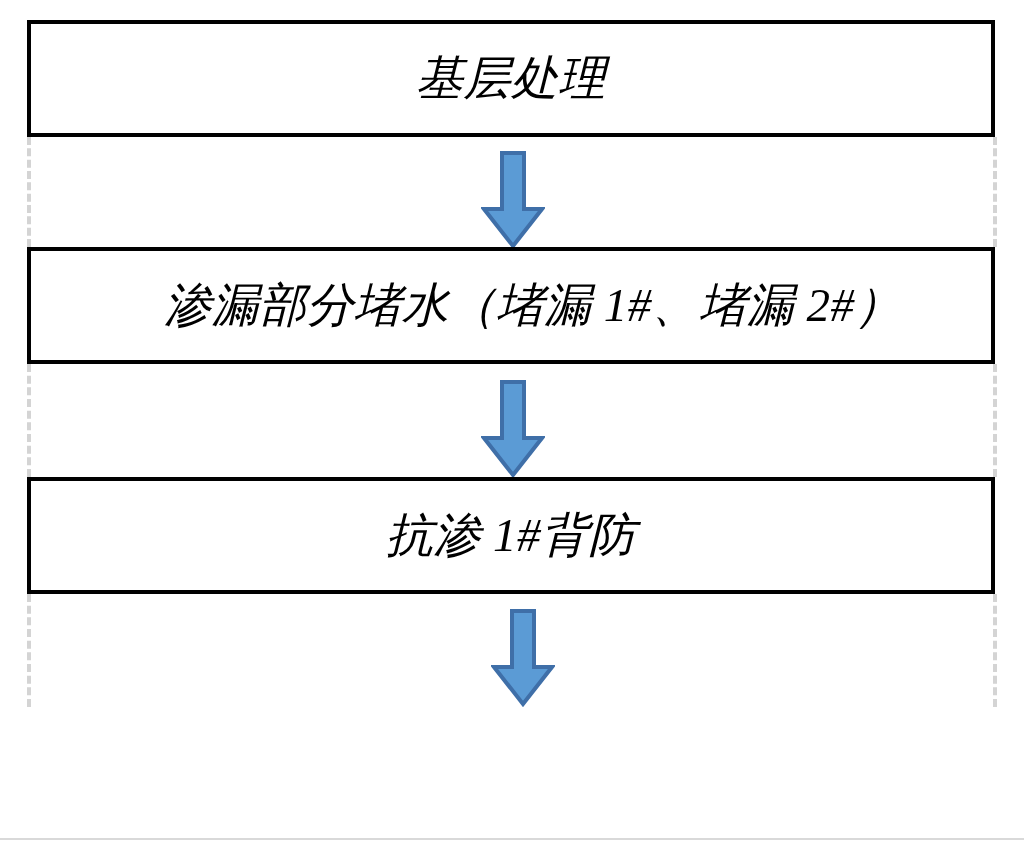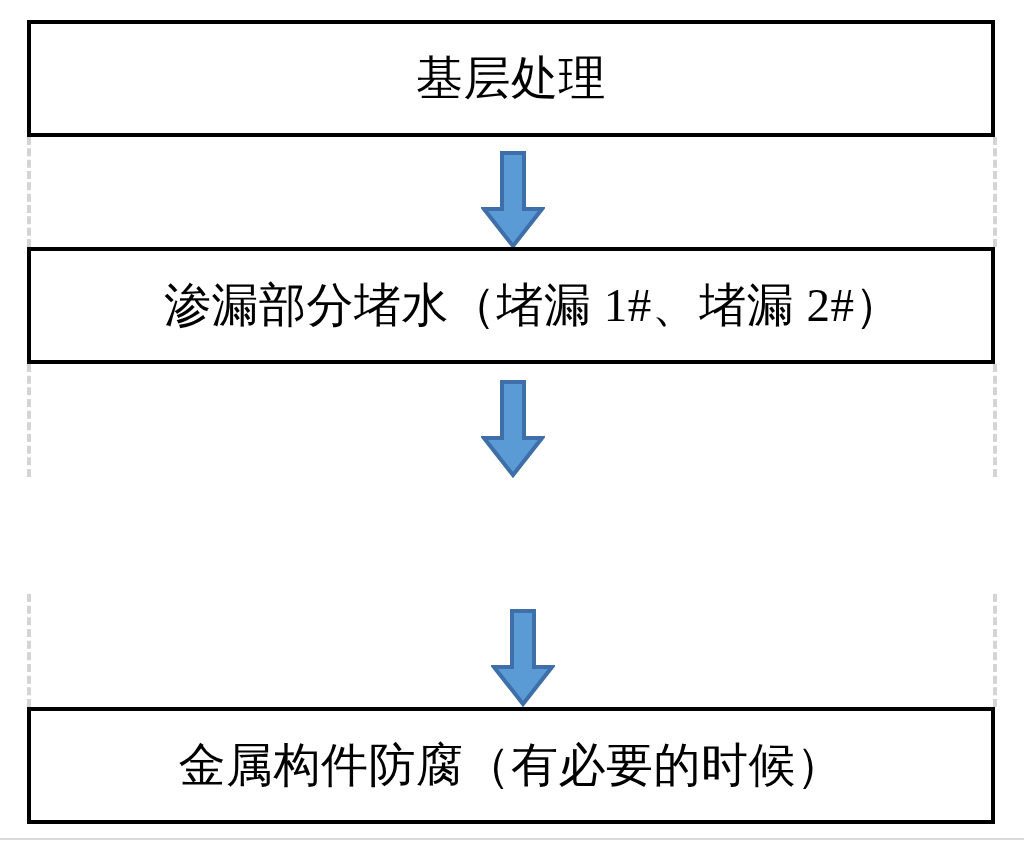--- a/index.html
+++ b/index.html
@@ -32,20 +32,21 @@
   .node {
     position: absolute;
     left: 27px;
     width: 968px;
     box-sizing: border-box;
     border: 4px solid #000000;
     background: #ffffff;
     display: flex;
     align-items: center;
     justify-content: center;
+    font-style: italic;
   }
   .node-label {
     font-size: 47px;
     line-height: 1.1;
     color: #000000;
     white-space: nowrap;
     letter-spacing: 0.5px;
   }
 
   .node-1 { top: 20px;  height: 117px; }
@@ -100,26 +101,26 @@
   <div class="node node-2">
     <span class="node-label">渗漏部分堵水（堵漏 1#、堵漏 2#）</span>
   </div>
 
   <div class="arrow arrow-2">
     <svg viewBox="0 0 64 98" preserveAspectRatio="none" aria-hidden="true">
       <polygon points="21,2 43,2 43,58 61,58 32,95 3,58 21,58" fill="#5B9BD5" stroke="#3F6FA8" stroke-width="4" stroke-linejoin="miter"></polygon>
     </svg>
   </div>
 
+  <div class="node node-3">
+    <span class="node-label">抗渗 1#背防</span>
+  </div>
 
   <div class="arrow arrow-3">
     <svg viewBox="0 0 64 98" preserveAspectRatio="none" aria-hidden="true">
       <polygon points="21,2 43,2 43,58 61,58 32,95 3,58 21,58" fill="#5B9BD5" stroke="#3F6FA8" stroke-width="4" stroke-linejoin="miter"></polygon>
     </svg>
   </div>
 
-  <div class="node node-4">
-    <span class="node-label">金属构件防腐（有必要的时候）</span>
-  </div>
 
   <div class="bottom-rule"></div>
 
 </div>
 
 </body></html>

